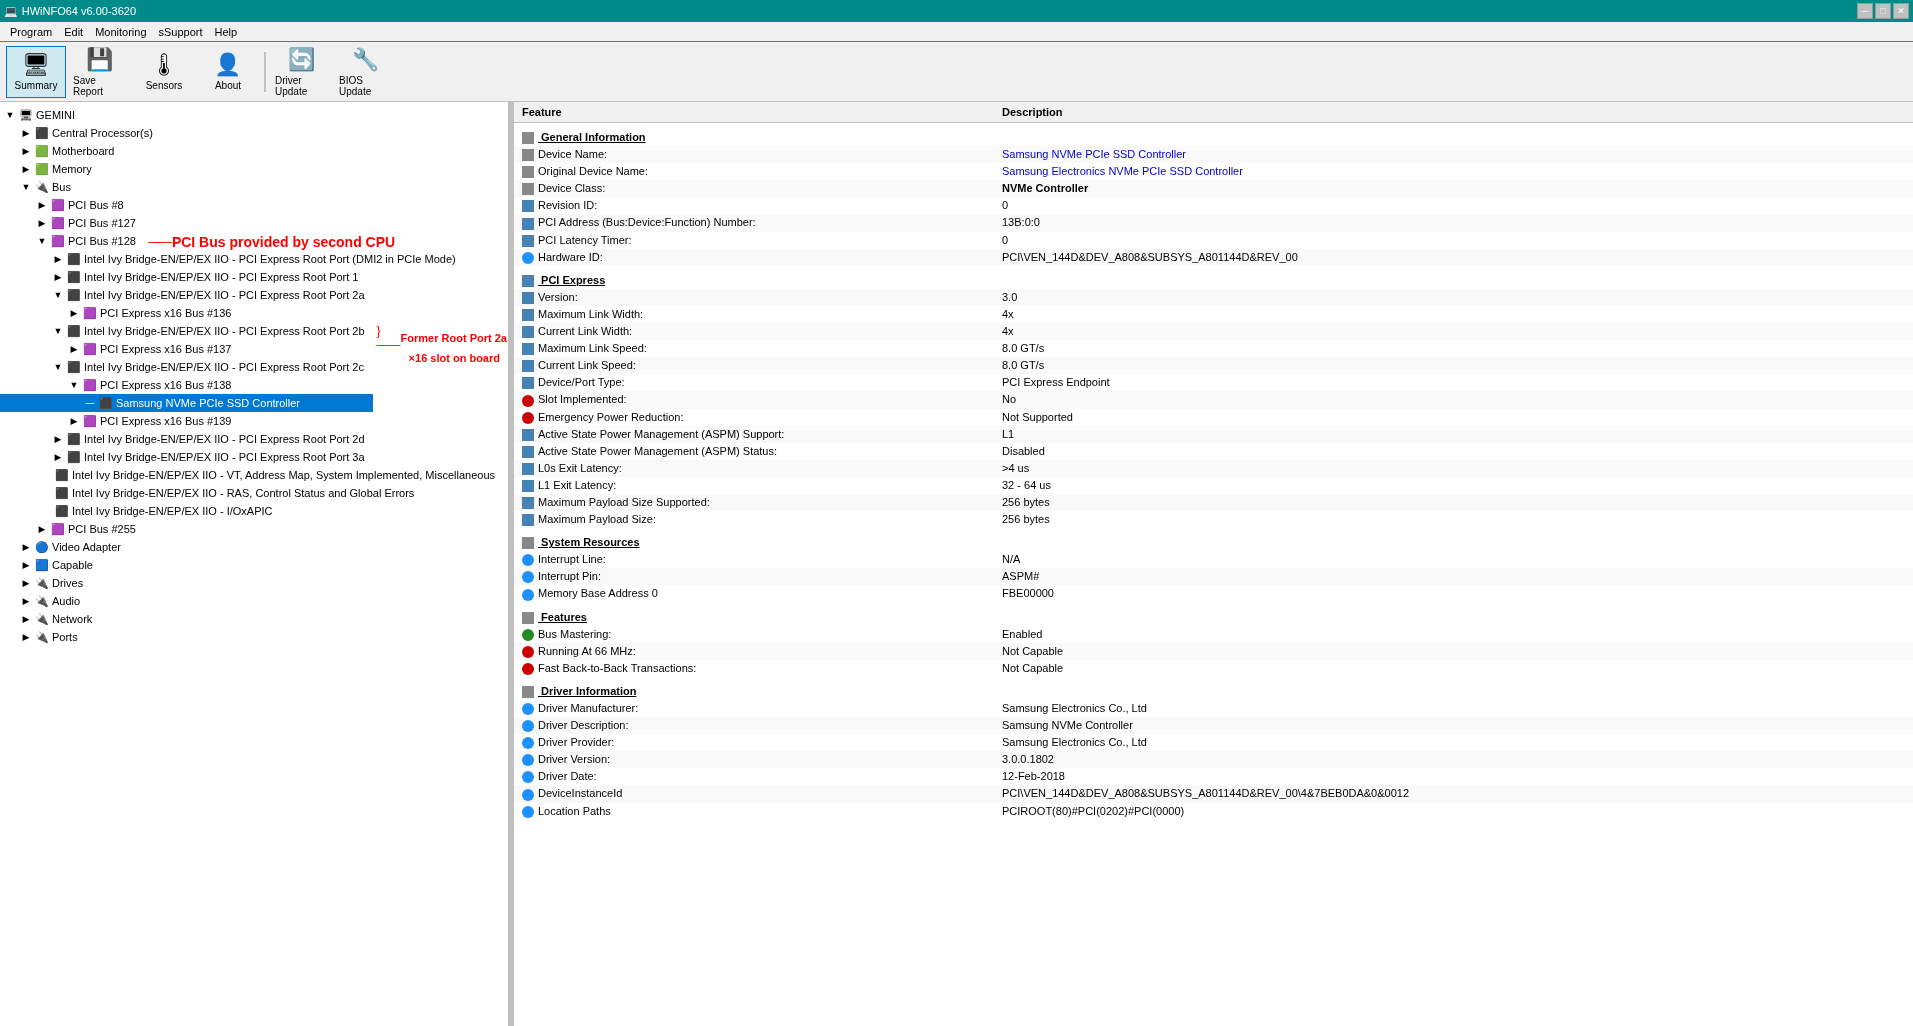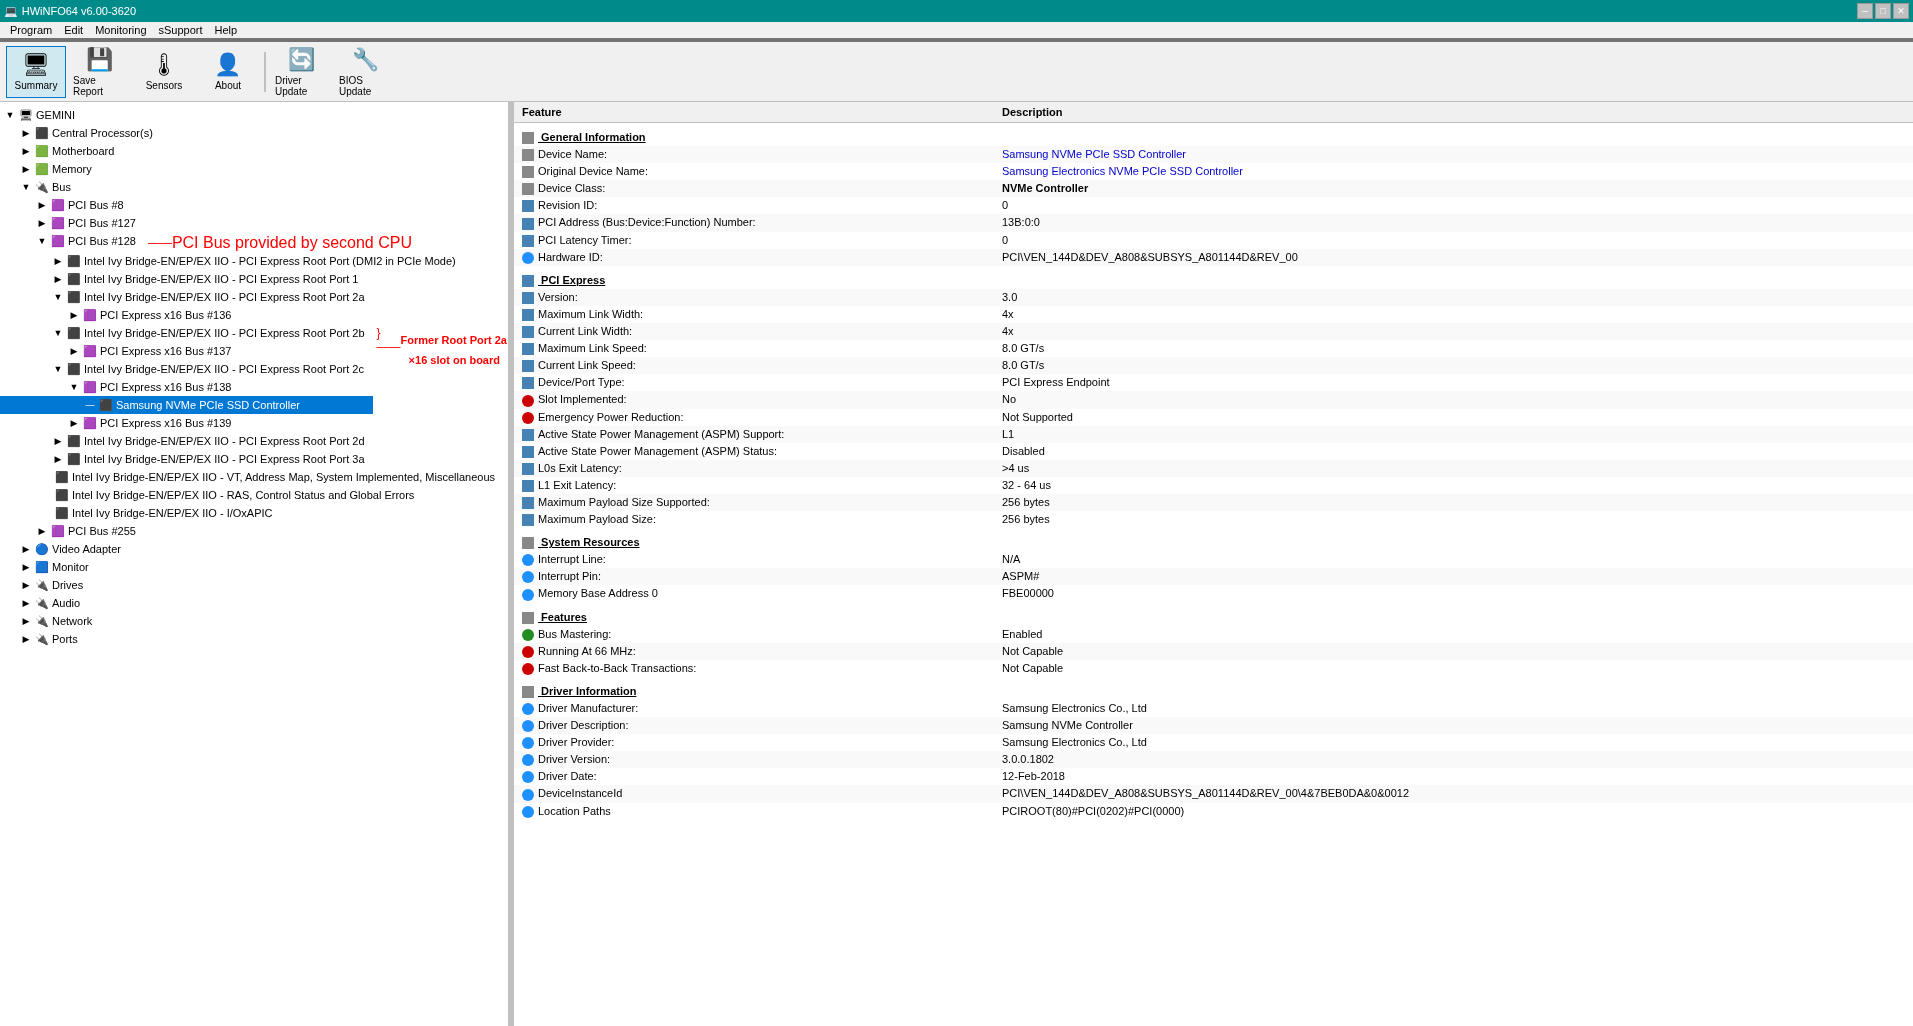--- a/index.html
+++ b/index.html
@@ -20,21 +20,21 @@
     .title-bar-controls { display: flex; gap: 2px; }
     .title-btn { width: 16px; height: 16px; background: #c0c0c0; border: 1px solid #999; font-size: 9px; display: flex; align-items: center; justify-content: center; cursor: pointer; }
 
     
     .menu-bar {
       background: #f0f0f0;
       height: 20px;
       display: flex;
       align-items: center;
       padding: 0 4px;
-      border-bottom: 4px solid #737373;
+      border-bottom: 1px solid #737373;
       font-size: 11px;
     }
     .menu-item { padding: 2px 6px; cursor: pointer; }
 
     
     .toolbar {
       background: #f0f0f0;
       height: 60px;
       display: flex;
       align-items: center;
@@ -256,21 +256,21 @@
       <div style="flex:0 0 auto;">
         <div class="tree-node">
           <span class="tree-indent" style="width:34px"></span>
           <span class="tree-expander">▼</span>
           <span class="tree-icon">🟪</span>
           <span class="node-text">PCI Bus #128</span>
         </div>
       </div>
       <div style="display:flex;align-items:center;margin-left:4px;margin-top:2px;">
         <span style="color:red;font-size:12px;">——</span>
-        <span style="color:red;font-weight:normal;font-size:16px;white-space:nowrap;">PCI Bus provided by second CPU</span>
+        <span style="color:red;font-weight:bold;font-size:14px;white-space:nowrap;">PCI Bus provided by second CPU</span>
       </div>
     </div>
 
     <div class="tree-node">
       <span class="tree-indent" style="width:50px"></span>
       <span class="tree-expander">▶</span>
       <span class="tree-icon">⬛</span>
       <span class="node-text">Intel Ivy Bridge-EN/EP/EX IIO - PCI Express Root Port (DMI2 in PCIe Mode)</span>
     </div>
 
@@ -396,21 +396,21 @@
       <span class="tree-indent" style="width:18px"></span>
       <span class="tree-expander">▶</span>
       <span class="tree-icon">🔵</span>
       <span class="node-text">Video Adapter</span>
     </div>
 
     <div class="tree-node">
       <span class="tree-indent" style="width:18px"></span>
       <span class="tree-expander">▶</span>
       <span class="tree-icon">🟦</span>
-      <span class="node-text">Monitor</span>
+      <span class="node-text">Capable</span>
     </div>
 
     <div class="tree-node">
       <span class="tree-indent" style="width:18px"></span>
       <span class="tree-expander">▶</span>
       <span class="tree-icon">🔌</span>
       <span class="node-text">Drives</span>
     </div>
 
     <div class="tree-node">

